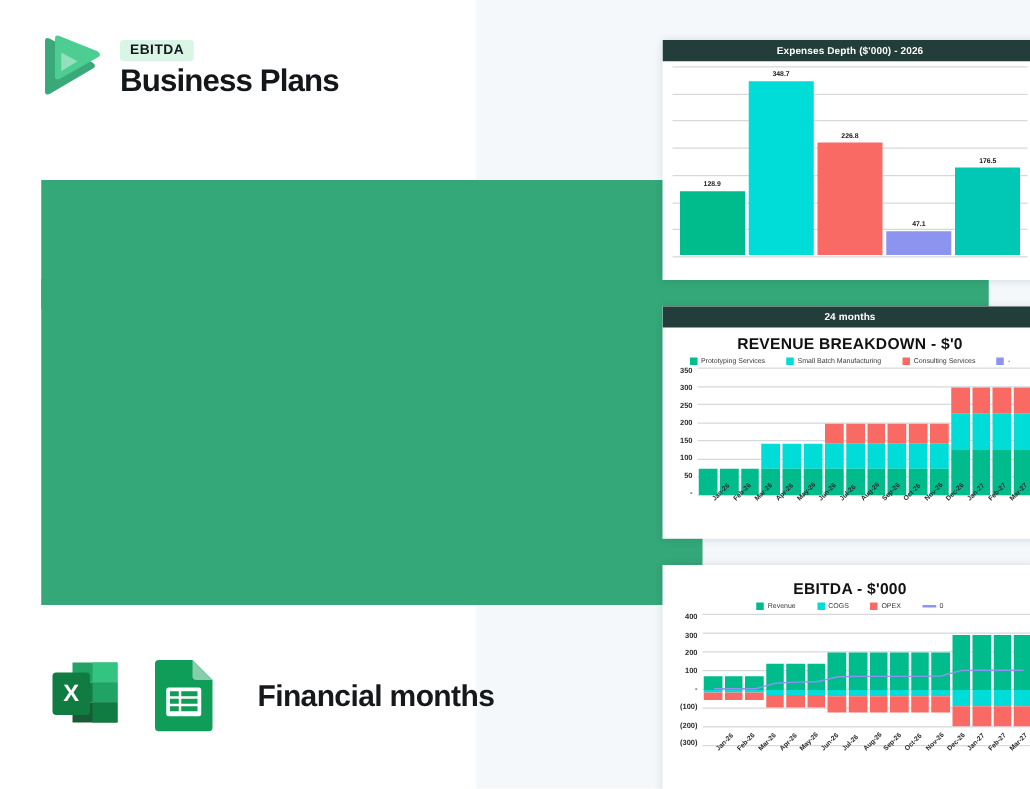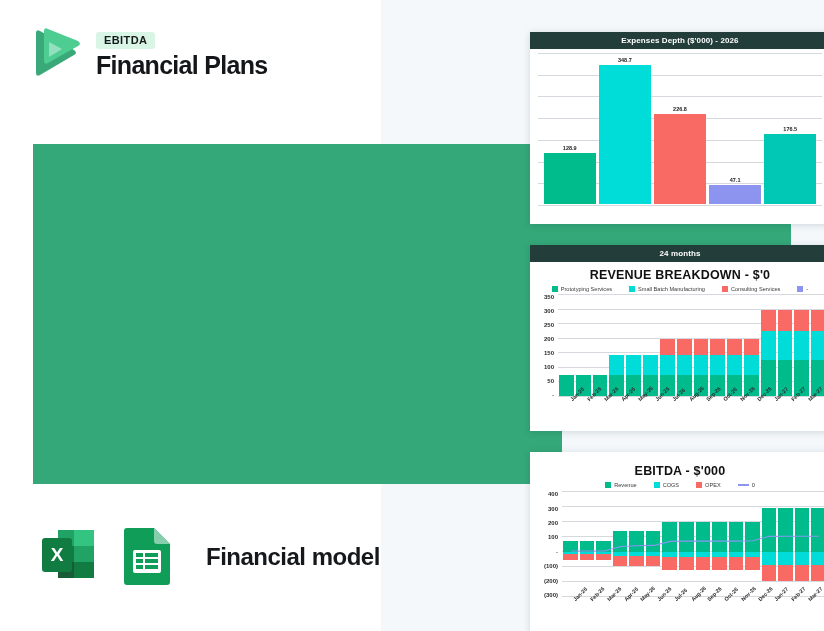--- a/index.html
+++ b/index.html
@@ -115,21 +115,21 @@
   <div class="brand">
     <div class="brand-mark">
       <svg width="54" height="52" viewBox="0 0 54 52">
         <path d="M8 6 L8 46 Q8 50 12 48 L46 28 Q50 26 46 23 L12 4 Q8 2 8 6 Z" fill="#3aa97a"></path>
         <path d="M16 4 L16 34 Q16 38 20 36 L50 19 Q54 17 50 14 L20 2 Q16 0 16 4 Z" fill="#4dcd92"></path>
         <path d="M21 15 L21 30 L34 22 Z" fill="#9fe3c4" opacity="0.85"></path>
       </svg>
     </div>
     <div class="brand-text">
       <div class="ready-badge">EBITDA</div>
-      <div class="brand-title">Financial Plans</div>
+      <div class="brand-title">Business Plans</div>
     </div>
   </div>
 
   <div class="green-bar"></div>
   <div class="green-block"></div>
 
   <div class="footer">
     <div>
       <svg width="62" height="62" viewBox="0 0 62 62">
         <rect x="20" y="6" width="36" height="16" fill="#21a366"></rect>
@@ -148,21 +148,21 @@
         <path d="M36 4 l16 16 H39 a3 3 0 0 1 -3 -3 z" fill="#87ceac"></path>
         <rect x="15" y="26" width="28" height="23" rx="2" fill="#ffffff"></rect>
         <rect x="18" y="29" width="7" height="4" fill="#0f9d58"></rect>
         <rect x="27" y="29" width="13" height="4" fill="#0f9d58"></rect>
         <rect x="18" y="35" width="7" height="4" fill="#0f9d58"></rect>
         <rect x="27" y="35" width="13" height="4" fill="#0f9d58"></rect>
         <rect x="18" y="41" width="7" height="4" fill="#0f9d58"></rect>
         <rect x="27" y="41" width="13" height="4" fill="#0f9d58"></rect>
       </svg>
     </div>
-    <div class="footer-label">Financial model</div>
+    <div class="footer-label">Financial months</div>
   </div>
 
   <div class="card" id="card-expenses">
     <div class="band">Expenses Depth ($'000) - 2026</div>
     <div class="plot" id="expenses-plot">
       <div id="expenses-grid">
           <div class="grid-line" style="top: 0%;"></div>
           <div class="grid-line" style="top: 14.2857%;"></div>
           <div class="grid-line" style="top: 28.5714%;"></div>
           <div class="grid-line" style="top: 42.8571%;"></div>

